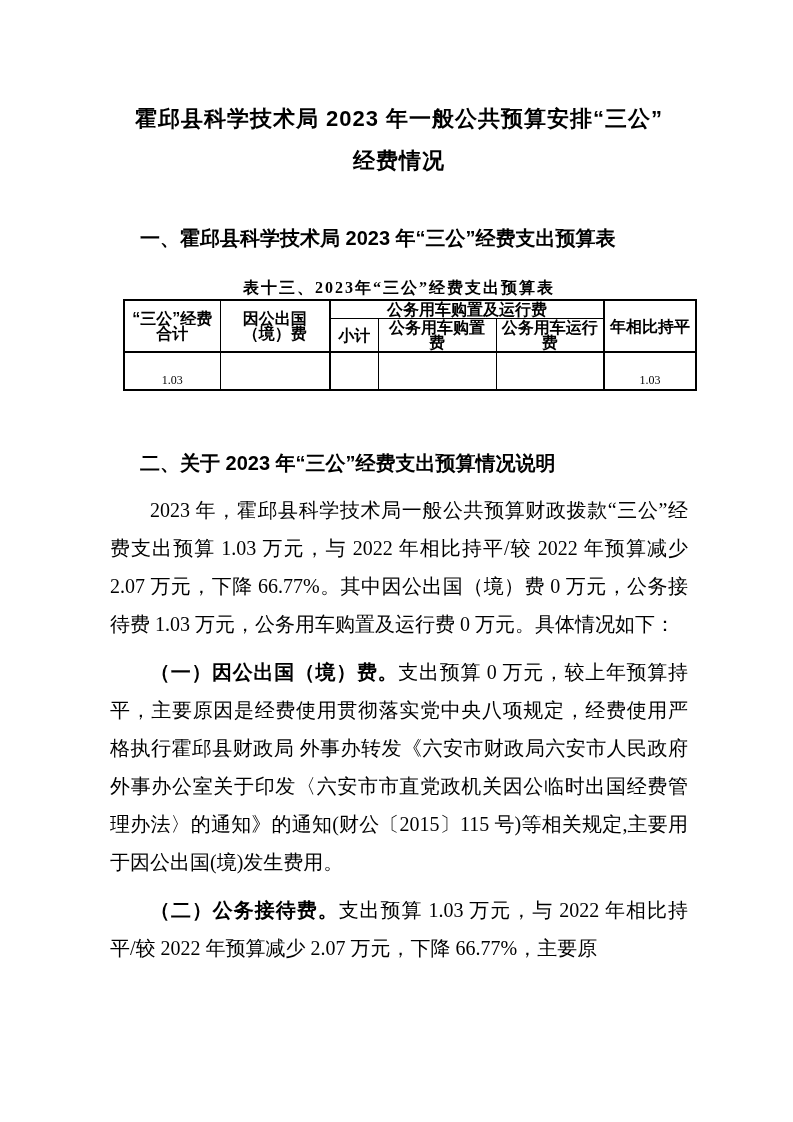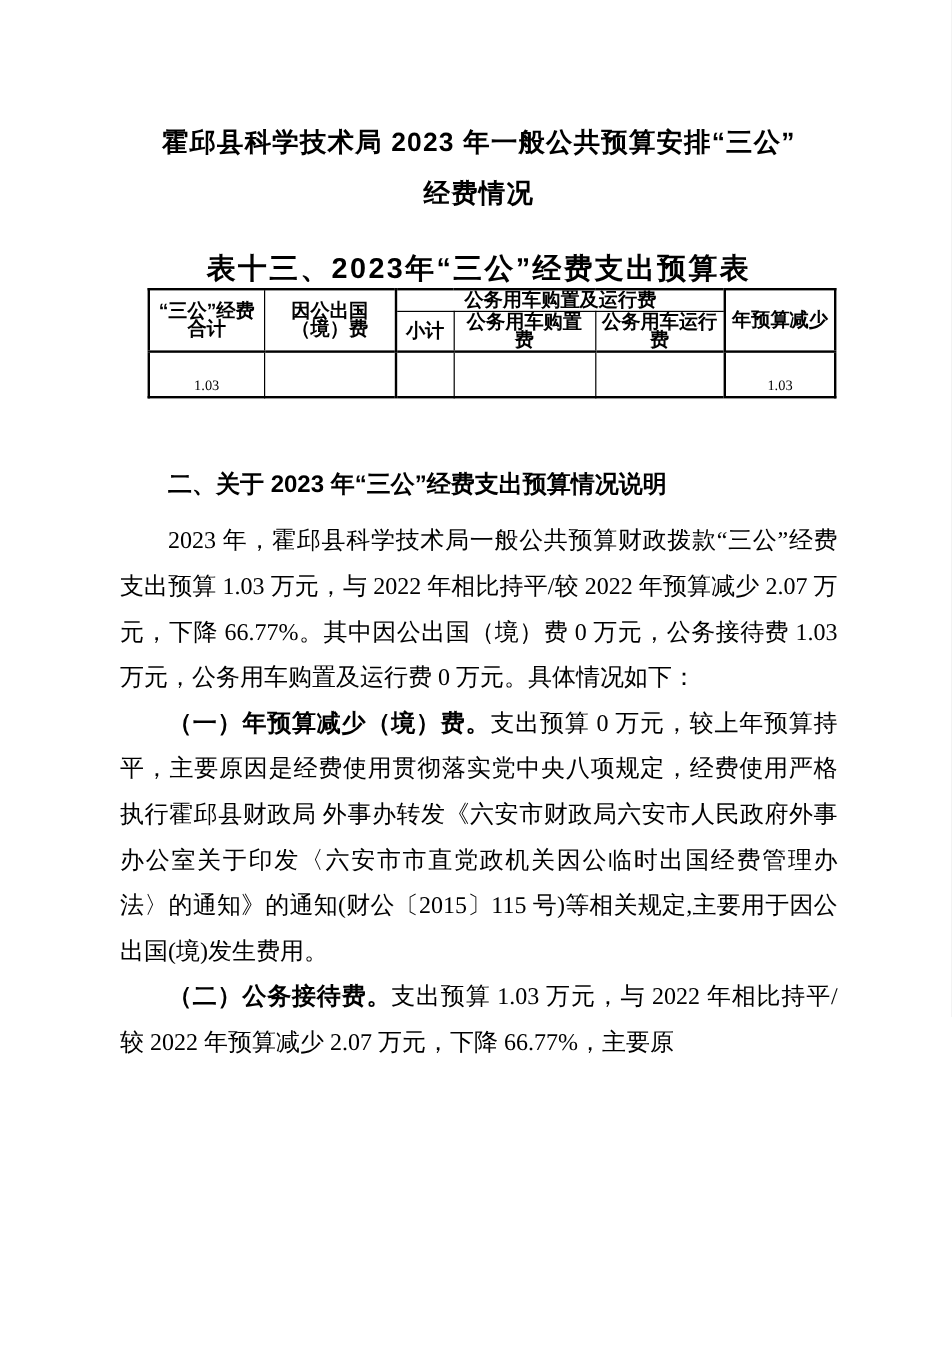--- a/index.html
+++ b/index.html
@@ -41,23 +41,23 @@
   }
   .section-heading.second {
     margin-top: 58px;
   }
   .table-block {
     width: 552px;
     margin: 26px auto 0 auto;
   }
   .table-title {
     text-align: center;
-    font-family: Liberation Sans, sans-serif;
+    font-family: Liberation Serif, serif;
     font-weight: bold;
-    font-size: 24px;
+    font-size: 16px;
     letter-spacing: 2px;
   }
   .table-meta {
     display: flex;
     justify-content: space-between;
     align-items: flex-end;
     margin-top: 14px;
     margin-bottom: 3px;
     font-family: "Liberation Sans", "DejaVu Sans", sans-serif;
     font-weight: bold;
@@ -97,59 +97,60 @@
   }
   table.budget-table .h1 { height: 24px; }
   table.budget-table .h2 { height: 24px; }
   .body-text {
     margin-top: 14px;
     font-size: 20px;
     line-height: 38px;
     text-align: justify;
   }
   .body-text p {
-    margin: 0;
+    margin: 10px;
     text-indent: 2em;
   }
   .body-text .lead {
     font-family: "Liberation Sans", "DejaVu Sans", sans-serif;
     font-weight: bold;
   }
 </style>
 </head>
 <body>
 
 <div class="page">
   <div class="content">
 
     <div class="doc-title">
       <div>霍邱县科学技术局 2023 年一般公共预算安排“三公”</div>
       <div>经费情况</div>
     </div>
 
+    <div class="section-heading first">一、霍邱县科学技术局 2023 年“三公”经费支出预算表</div>
 
     <div class="table-block">
       <div class="table-title">表十三、2023年“三公”经费支出预算表</div>
 
 
       <table class="budget-table">
         <colgroup>
           <col style="width:96px">
           <col style="width:110px">
           <col style="width:48px">
           <col style="width:118px">
           <col style="width:108px">
           <col style="width:92px">
         </colgroup>
         <tbody>
             <tr>
           <th class="h1" rowspan="2">“三公”经费合计</th>
           <th rowspan="2">因公出国（境）费</th>
           <th class="bl2" colspan="3">公务用车购置及运行费</th>
-          <th class="bl2" rowspan="2">年预算减少</th>
+          <th class="bl2" rowspan="2">年相比持平</th>
         </tr>
         <tr>
           <th class="h2 bl2">小计</th>
           <th class="h2">公务用车购置费</th>
           <th class="h2">公务用车运行费</th>
         </tr>
         <tr class="data-row">
           <td>1.03</td>
           <td></td>
           <td class="bl2"></td>
@@ -158,18 +159,18 @@
           <td class="bl2">1.03</td>
         </tr>
       </tbody>
         </table>
     </div>
 
     <div class="section-heading second">二、关于 2023 年“三公”经费支出预算情况说明</div>
 
     <div class="body-text">
       <p>2023 年，霍邱县科学技术局一般公共预算财政拨款“三公”经费支出预算 1.03 万元，与 2022 年相比持平/较 2022 年预算减少 2.07 万元，下降 66.77%。其中因公出国（境）费 0 万元，公务接待费 1.03 万元，公务用车购置及运行费 0 万元。具体情况如下：</p>
-      <p><span class="lead">（一）年预算减少（境）费。</span><span>支出预算 0 万元，较上年预算持平，主要原因是经费使用贯彻落实党中央八项规定，经费使用严格执行霍邱县财政局 外事办转发《六安市财政局六安市人民政府外事办公室关于印发〈六安市市直党政机关因公临时出国经费管理办法〉的通知》的通知(财公〔2015〕115 号)等相关规定,主要用于因公出国(境)发生费用。</span></p>
+      <p><span class="lead">（一）因公出国（境）费。</span><span>支出预算 0 万元，较上年预算持平，主要原因是经费使用贯彻落实党中央八项规定，经费使用严格执行霍邱县财政局 外事办转发《六安市财政局六安市人民政府外事办公室关于印发〈六安市市直党政机关因公临时出国经费管理办法〉的通知》的通知(财公〔2015〕115 号)等相关规定,主要用于因公出国(境)发生费用。</span></p>
       <p><span class="lead">（二）公务接待费。</span><span>支出预算 1.03 万元，与 2022 年相比持平/较 2022 年预算减少 2.07 万元，下降 66.77%，主要原</span></p>
     </div>
 
   </div>
 </div>
 
 </body></html>

